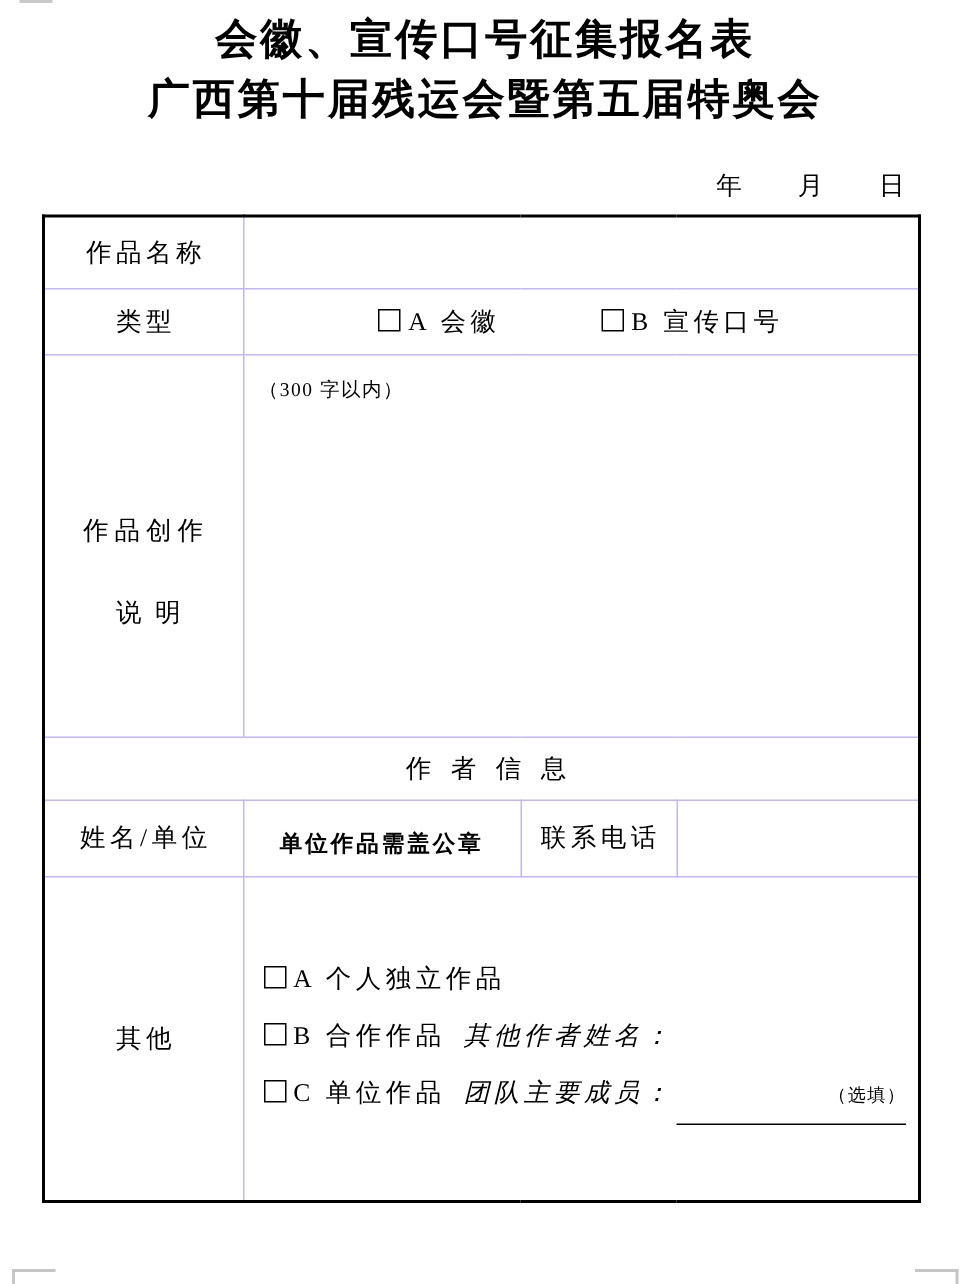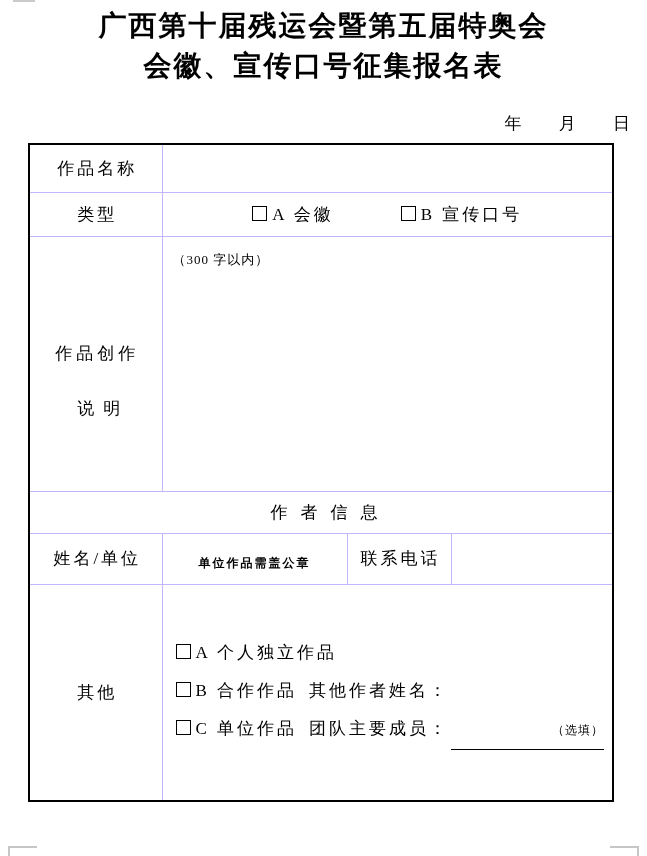--- a/index.html
+++ b/index.html
@@ -6,21 +6,21 @@
   .page {
     position:relative; width:647px; height:856px; background:#ffffff;
     font-family:"Liberation Serif","DejaVu Serif",serif; color:#000; overflow:hidden;
   }
   .top-mark { position:absolute; top:0; left:13px; width:22px; height:2px; background:#b3b3b3; opacity:.7; }
 
   .title { text-align:center; margin-top:6px; font-family:"Liberation Sans","DejaVu Sans",sans-serif;
            font-weight:bold; font-size:28px; line-height:40px; letter-spacing:2px; }
 
   .date-line { margin-top:26px; height:24px; line-height:24px; text-align:right;
-               padding-right:17px; font-size:17px; }
+               padding-right:44px; font-size:17px; }
   .date-line span + span { margin-left:33px; }
 
   table.form { border-collapse:collapse; table-layout:fixed; width:584px;
                margin:7px 0 0 28px; border:2px solid #000; }
   td { border:1px solid #c4b5fd; padding:0; font-size:17px; vertical-align:middle; }
 
   tr.r1 { height:48px; } tr.r2 { height:44px; } tr.r3 { height:255px; }
   tr.r4 { height:42px; } tr.r5 { height:51px;margin-left:29px; } tr.r6 { height:45px; } tr.r7 { height:217px; }
 
   .label-cell { text-align:center; letter-spacing:3px; padding-left:3px; }
@@ -32,42 +32,42 @@
 
   .desc-label-inner { padding-top:34px; line-height:55px; text-align:center; }
   .desc-line1 { letter-spacing:4px; padding-left:3px; }
   .desc-line2 { letter-spacing:9px; padding-left:15px; }
   .desc-cell { vertical-align:top; }
   .desc-hint { font-size:13px; letter-spacing:1px; padding:14px 0 0 10px; }
 
   .section-header { text-align:center; letter-spacing:13px; padding-left:19px; }
 
   .seal-cell { text-align:center; }
-  .seal-note { font-size:12px; font-weight:bold; letter-spacing:2px; position:relative; top:3px; }
+  .seal-note { font-size:15px; font-weight:bold; letter-spacing:2px; position:relative; top:3px; }
 
   .other-cell { padding-left:13px; letter-spacing:3px; }
   .other-line { line-height:38px; white-space:nowrap; }
-  .extra { margin-left:12px; }
+  .extra { margin-left:12px;font-style:italic; }
   .fill-line { display:inline-block; width:153px; border-bottom:1.5px solid #000;
                text-align:right; margin-left:2px; letter-spacing:1px; }
   .optional { font-size:12px; }
 
   .corner-mark { position:absolute; bottom:0; width:27px; height:8px; border-top:2px solid #c6c6c6; }
   .corner-mark.left  { left:8px;  border-left:2px solid #c6c6c6; }
   .corner-mark.right { right:8px; border-right:2px solid #c6c6c6; }
 </style>
 </head>
 <body>
 
 <div class="page">
   <div class="top-mark"></div>
 
   <div class="title">
+    <div>会徽、宣传口号征集报名表</div>
     <div>广西第十届残运会暨第五届特奥会</div>
-    <div>会徽、宣传口号征集报名表</div>
   </div>
 
   <div class="date-line">
     <span>年</span>
     <span>月</span>
     <span>日</span>
   </div>
 
   <table class="form">
     <colgroup>

